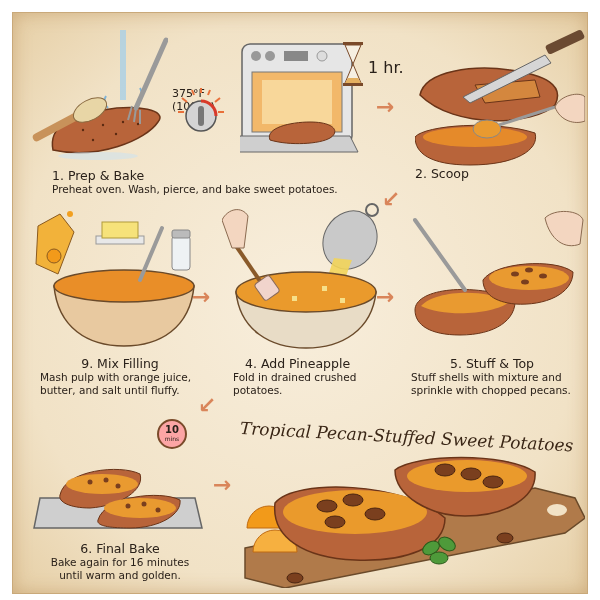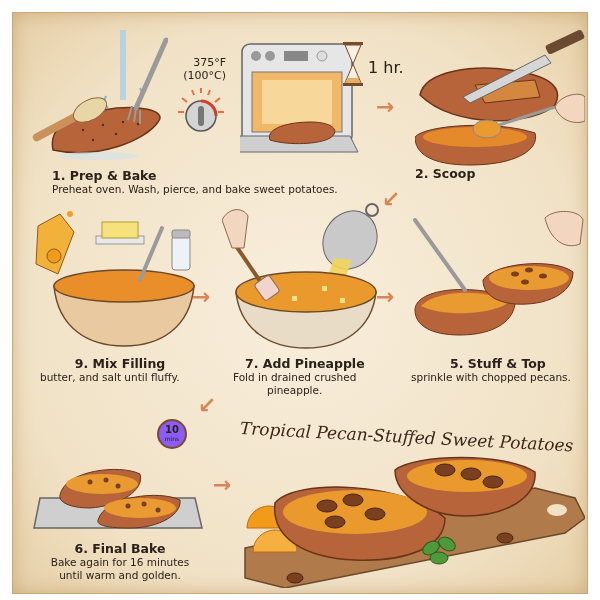--- a/index.html
+++ b/index.html
@@ -7,29 +7,29 @@
   body { font-family: "DejaVu Sans", sans-serif; color: #2a211a; position: relative; }
 
   .parchment {
     position: absolute; left: 12px; top: 12px; width: 576px; height: 582px;
     background: radial-gradient(ellipse at 50% 50%, #f8eedc 0%, #f1e2c6 70%, #e6cfa6 100%);
     border: 1px solid #c9a97a;
     box-shadow: inset 0 0 18px rgba(160,110,50,0.35);
   }
 
   .abs { position: absolute; }
-  .step-title { font-weight: bold; font-size: 12.5px; color: #2a211a; white-space: nowrap; }
-  .step-desc { font-size: 10.5px; line-height: 13px; color: #2a211a; text-align: center; }
+  .step-title { font-weight: normal; font-size: 12.5px; color: #2a211a; white-space: nowrap; }
+  .step-desc { font-size: 10.5px; line-height: 13px; color: #2a211a; }
   .center { text-align: center; }
 
-  .label-temp { font-size: 11px; text-align: right; line-height: 13px; }
+  .label-temp { font-size: 11px; text-align: left; line-height: 13px; margin-top: 31px; }
   .label-time { font-size: 16px; }
   .timer-circle {
     width: 30px; height: 30px; border-radius: 50%; border: 2px solid #7a4a2a;
-    background: #8b5cf6; display: flex; flex-direction: column; align-items: center; justify-content: center;
+    background: #fca5a5; display: flex; flex-direction: column; align-items: center; justify-content: center;
     font-weight: bold; line-height: 9px;
   }
   .timer-circle .num { font-size: 10px; }
   .timer-circle .unit { font-size: 6px; font-weight: normal; }
 
   .title-script {
     font-family: "DejaVu Serif", serif; font-style: italic; font-size: 17px; color: #3a2616;
     transform: rotate(3deg); transform-origin: left center; white-space: nowrap;
   }
 
@@ -156,20 +156,21 @@
     <path d="M24 78 L164 78 C160 120 130 138 94 138 C58 138 28 120 24 78 Z" fill="#e8c9a0" stroke="#6a4a2a" stroke-width="1.5"></path>
     <ellipse cx="94" cy="78" rx="70" ry="16" fill="#e98e28" stroke="#6a4a2a" stroke-width="1.5"></ellipse>
   </g>
   <g>
     <line x1="110" y1="72" x2="132" y2="20" stroke="#9a9a9a" stroke-width="4" stroke-linecap="round"></line>
   </g>
 </svg>
 
 <div class="abs step-title center" style="left:40px;top:356px;width:160px">9. Mix Filling</div>
 <div class="abs step-desc" style="left:40px;top:371px;white-space:nowrap">
+  <div>Mash pulp with orange juice,</div>
   <div>butter, and salt until fluffy.</div>
 </div>
 
 <div class="abs arrow" style="left:192px;top:286px">→</div>
 
 <svg class="abs" style="left:222px;top:200px" width="170" height="150">
   <g>
     <ellipse cx="128" cy="40" rx="26" ry="30" fill="#c9c9c9" stroke="#666" transform="rotate(30 128 40)"></ellipse>
     <circle cx="150" cy="10" r="6" fill="none" stroke="#666" stroke-width="2"></circle>
   </g>
@@ -184,24 +185,24 @@
         <rect x="118" y="98" width="5" height="5"></rect>
       </g>
   </g>
   <g>
     <line x1="10" y1="40" x2="40" y2="84" stroke="#8a5a2a" stroke-width="4"></line>
     <rect x="36" y="78" width="18" height="20" rx="3" fill="#f1d4cc" stroke="#8a6a5a" transform="rotate(-35 45 88)"></rect>
   </g>
   <path d="M0 20 C6 8 20 6 26 16 L22 48 L10 48 Z" fill="#f3d6c0" stroke="#8a6a50"></path>
 </svg>
 
-<div class="abs step-title" style="left:245px;top:356px">7. Add Pineapple</div>
+<div class="abs step-title" style="left:245px;top:356px">4. Add Pineapple</div>
 <div class="abs step-desc" style="left:233px;top:371px;white-space:nowrap">
   <div>Fold in drained crushed</div>
-  <div>pineapple.</div>
+  <div>potatoes.</div>
 </div>
 
 <div class="abs arrow" style="left:376px;top:286px">→</div>
 
 <svg class="abs" style="left:405px;top:210px" width="180" height="145">
   <g>
     <path d="M10 100 C10 80 60 72 110 88 C112 110 90 125 55 125 C25 125 10 115 10 100 Z" fill="#b8643a" stroke="#6a3418"></path>
     <path d="M16 96 C30 80 80 78 104 92 C90 104 40 108 16 96 Z" fill="#e99a30"></path>
   </g>
   <g>
@@ -215,20 +216,21 @@
       </g>
   </g>
   <g>
     <line x1="10" y1="10" x2="60" y2="80" stroke="#9a9a9a" stroke-width="4" stroke-linecap="round"></line>
   </g>
   <path d="M140 8 C150 -2 175 0 178 10 L175 34 C160 40 145 30 140 8 Z" fill="#f3d6c0" stroke="#8a6a50"></path>
 </svg>
 
 <div class="abs step-title" style="left:450px;top:356px">5. Stuff &amp; Top</div>
 <div class="abs step-desc" style="left:411px;top:371px;white-space:nowrap">
+  <div>Stuff shells with mixture and</div>
   <div>sprinkle with chopped pecans.</div>
 </div>
 
 <div class="abs arrow" style="left:198px;top:394px;transform:rotate(135deg)">→</div>
 
 <div class="abs timer-circle" style="left:157px;top:419px">
   <span class="num">10</span>
   <span class="unit">mins</span>
 </div>
 

